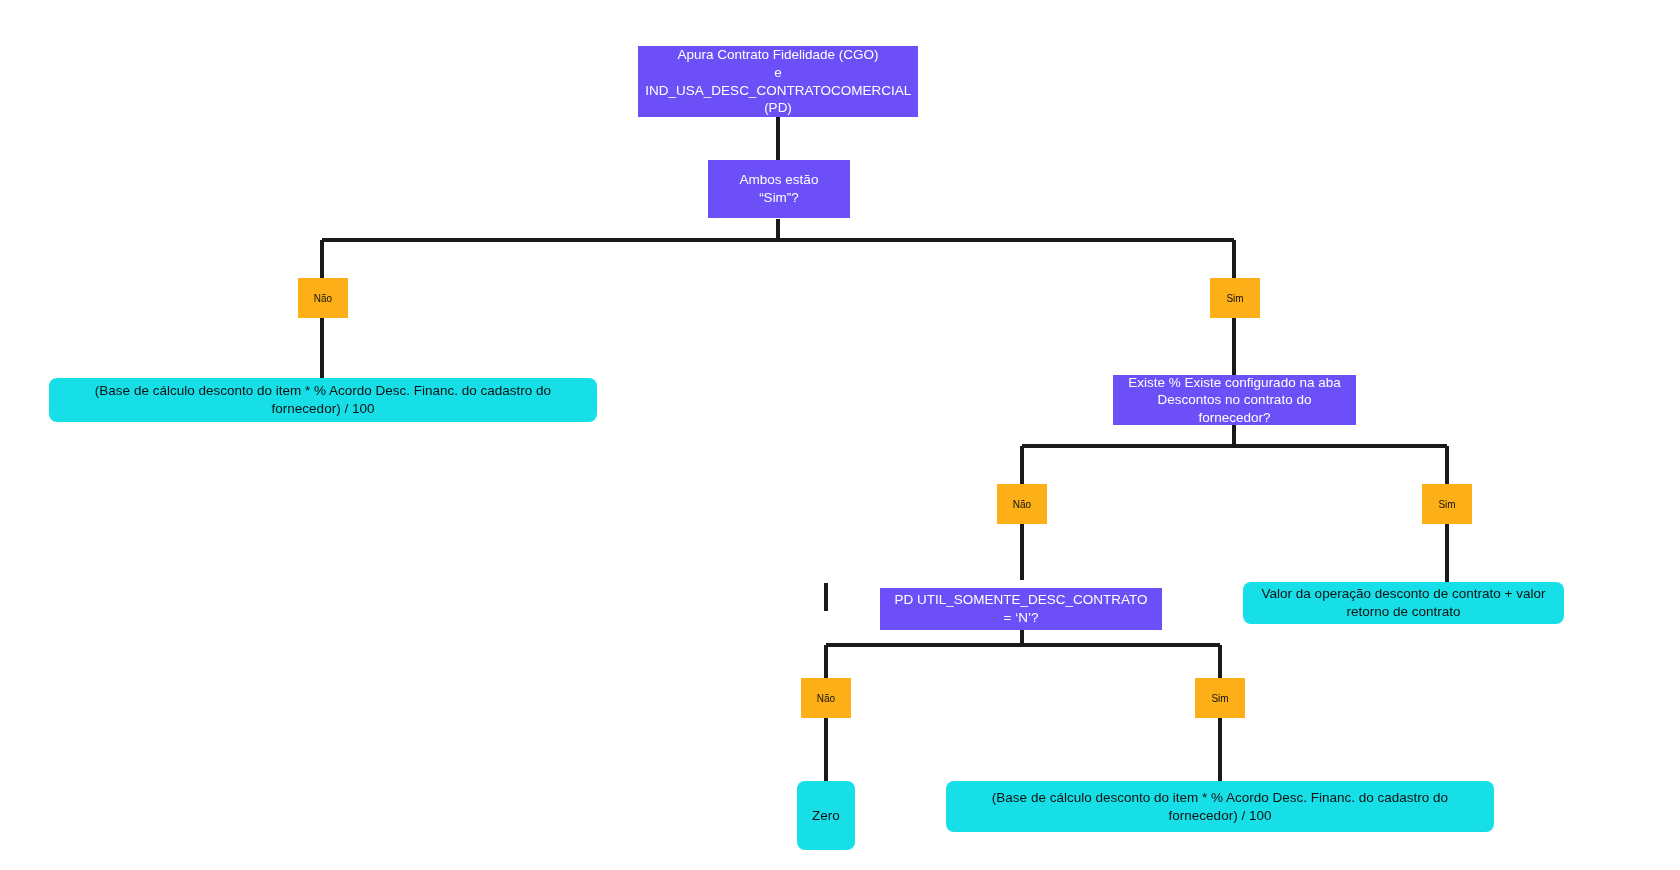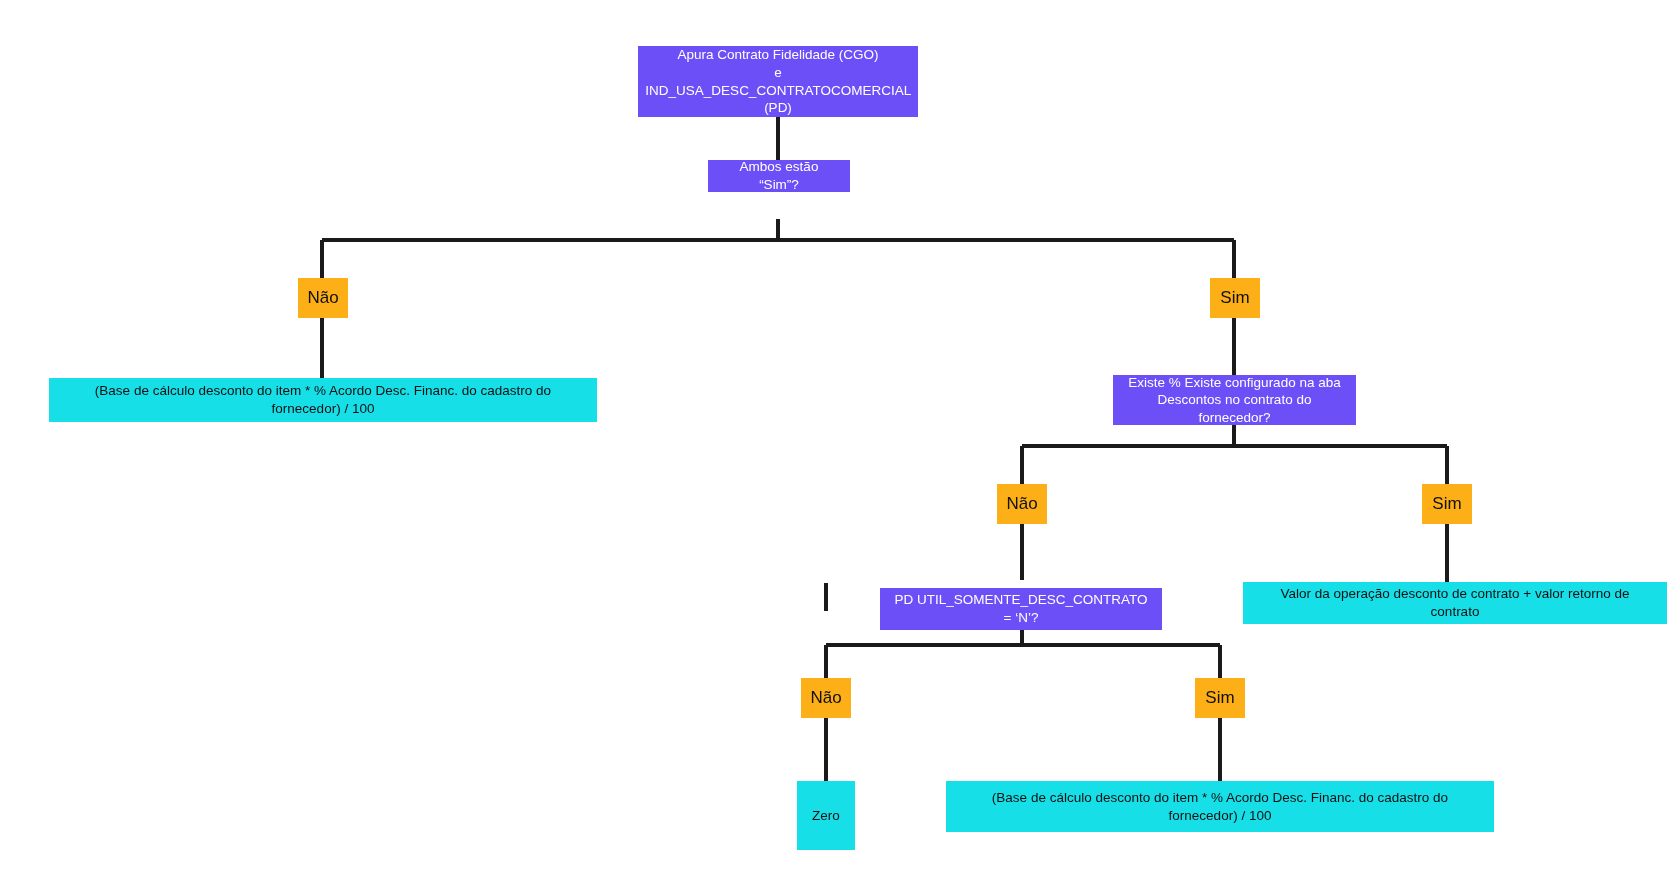--- a/index.html
+++ b/index.html
@@ -40,25 +40,26 @@
     background: #6c4ff7;
     color: #ffffff;
     font-size: 13.5px;
     padding: 6px 14px;
   }
   .node.result {
     background: #17dfe8;
     color: #111111;
     font-size: 13.5px;
     padding: 6px 14px;
+    border-radius: 8px;
   }
   .node.edgelabel {
     background: #fdaf17;
     color: #111111;
-    font-size: 17px;
+    font-size: 10px;
     padding: 2px 6px;
   }
   .node .txt {
     display: block;
     white-space: pre-line;
   }
   .stub {
     position: absolute;
     background: #1a1a1a;
     z-index: 4;
@@ -95,21 +96,21 @@
   </svg>
 
   <div class="stub" style="left:824px; top:583px; width:4px; height:28px;"></div>
 
   <div class="node process" style="left:638px; top:46px; width:280px; height:71px;">
     <span class="txt">Apura Contrato Fidelidade (CGO)
 e
 IND_USA_DESC_CONTRATOCOMERCIAL (PD)</span>
   </div>
 
-  <div class="node process" style="left:708px; top:160px; width:142px; height:32px;">
+  <div class="node process" style="left:708px; top:160px; width:142px; height:58px;">
     <span class="txt">Ambos estão “Sim”?</span>
   </div>
 
   <div class="node edgelabel" style="left:298px; top:278px; width:50px; height:40px;">
     <span class="txt">Não</span>
   </div>
 
   <div class="node edgelabel" style="left:1210px; top:278px; width:50px; height:40px;">
     <span class="txt">Sim</span>
   </div>
@@ -128,21 +129,21 @@
   </div>
 
   <div class="node edgelabel" style="left:1422px; top:484px; width:50px; height:40px;">
     <span class="txt">Sim</span>
   </div>
 
   <div class="node process" style="left:880px; top:580px; width:282px; height:42px;margin-top:8px;">
     <span class="txt">PD UTIL_SOMENTE_DESC_CONTRATO = ‘N’?</span>
   </div>
 
-  <div class="node result" style="left:1243px; top:582px; width:424px; height:42px;text-align:center;">
+  <div class="node result" style="left:1243px; top:582px; width:321px; height:42px;text-align:center;">
     <span class="txt">Valor da operação desconto de contrato + valor retorno de contrato</span>
   </div>
 
   <div class="node edgelabel" style="left:801px; top:678px; width:50px; height:40px;">
     <span class="txt">Não</span>
   </div>
 
   <div class="node edgelabel" style="left:1195px; top:678px; width:50px; height:40px;">
     <span class="txt">Sim</span>
   </div>

